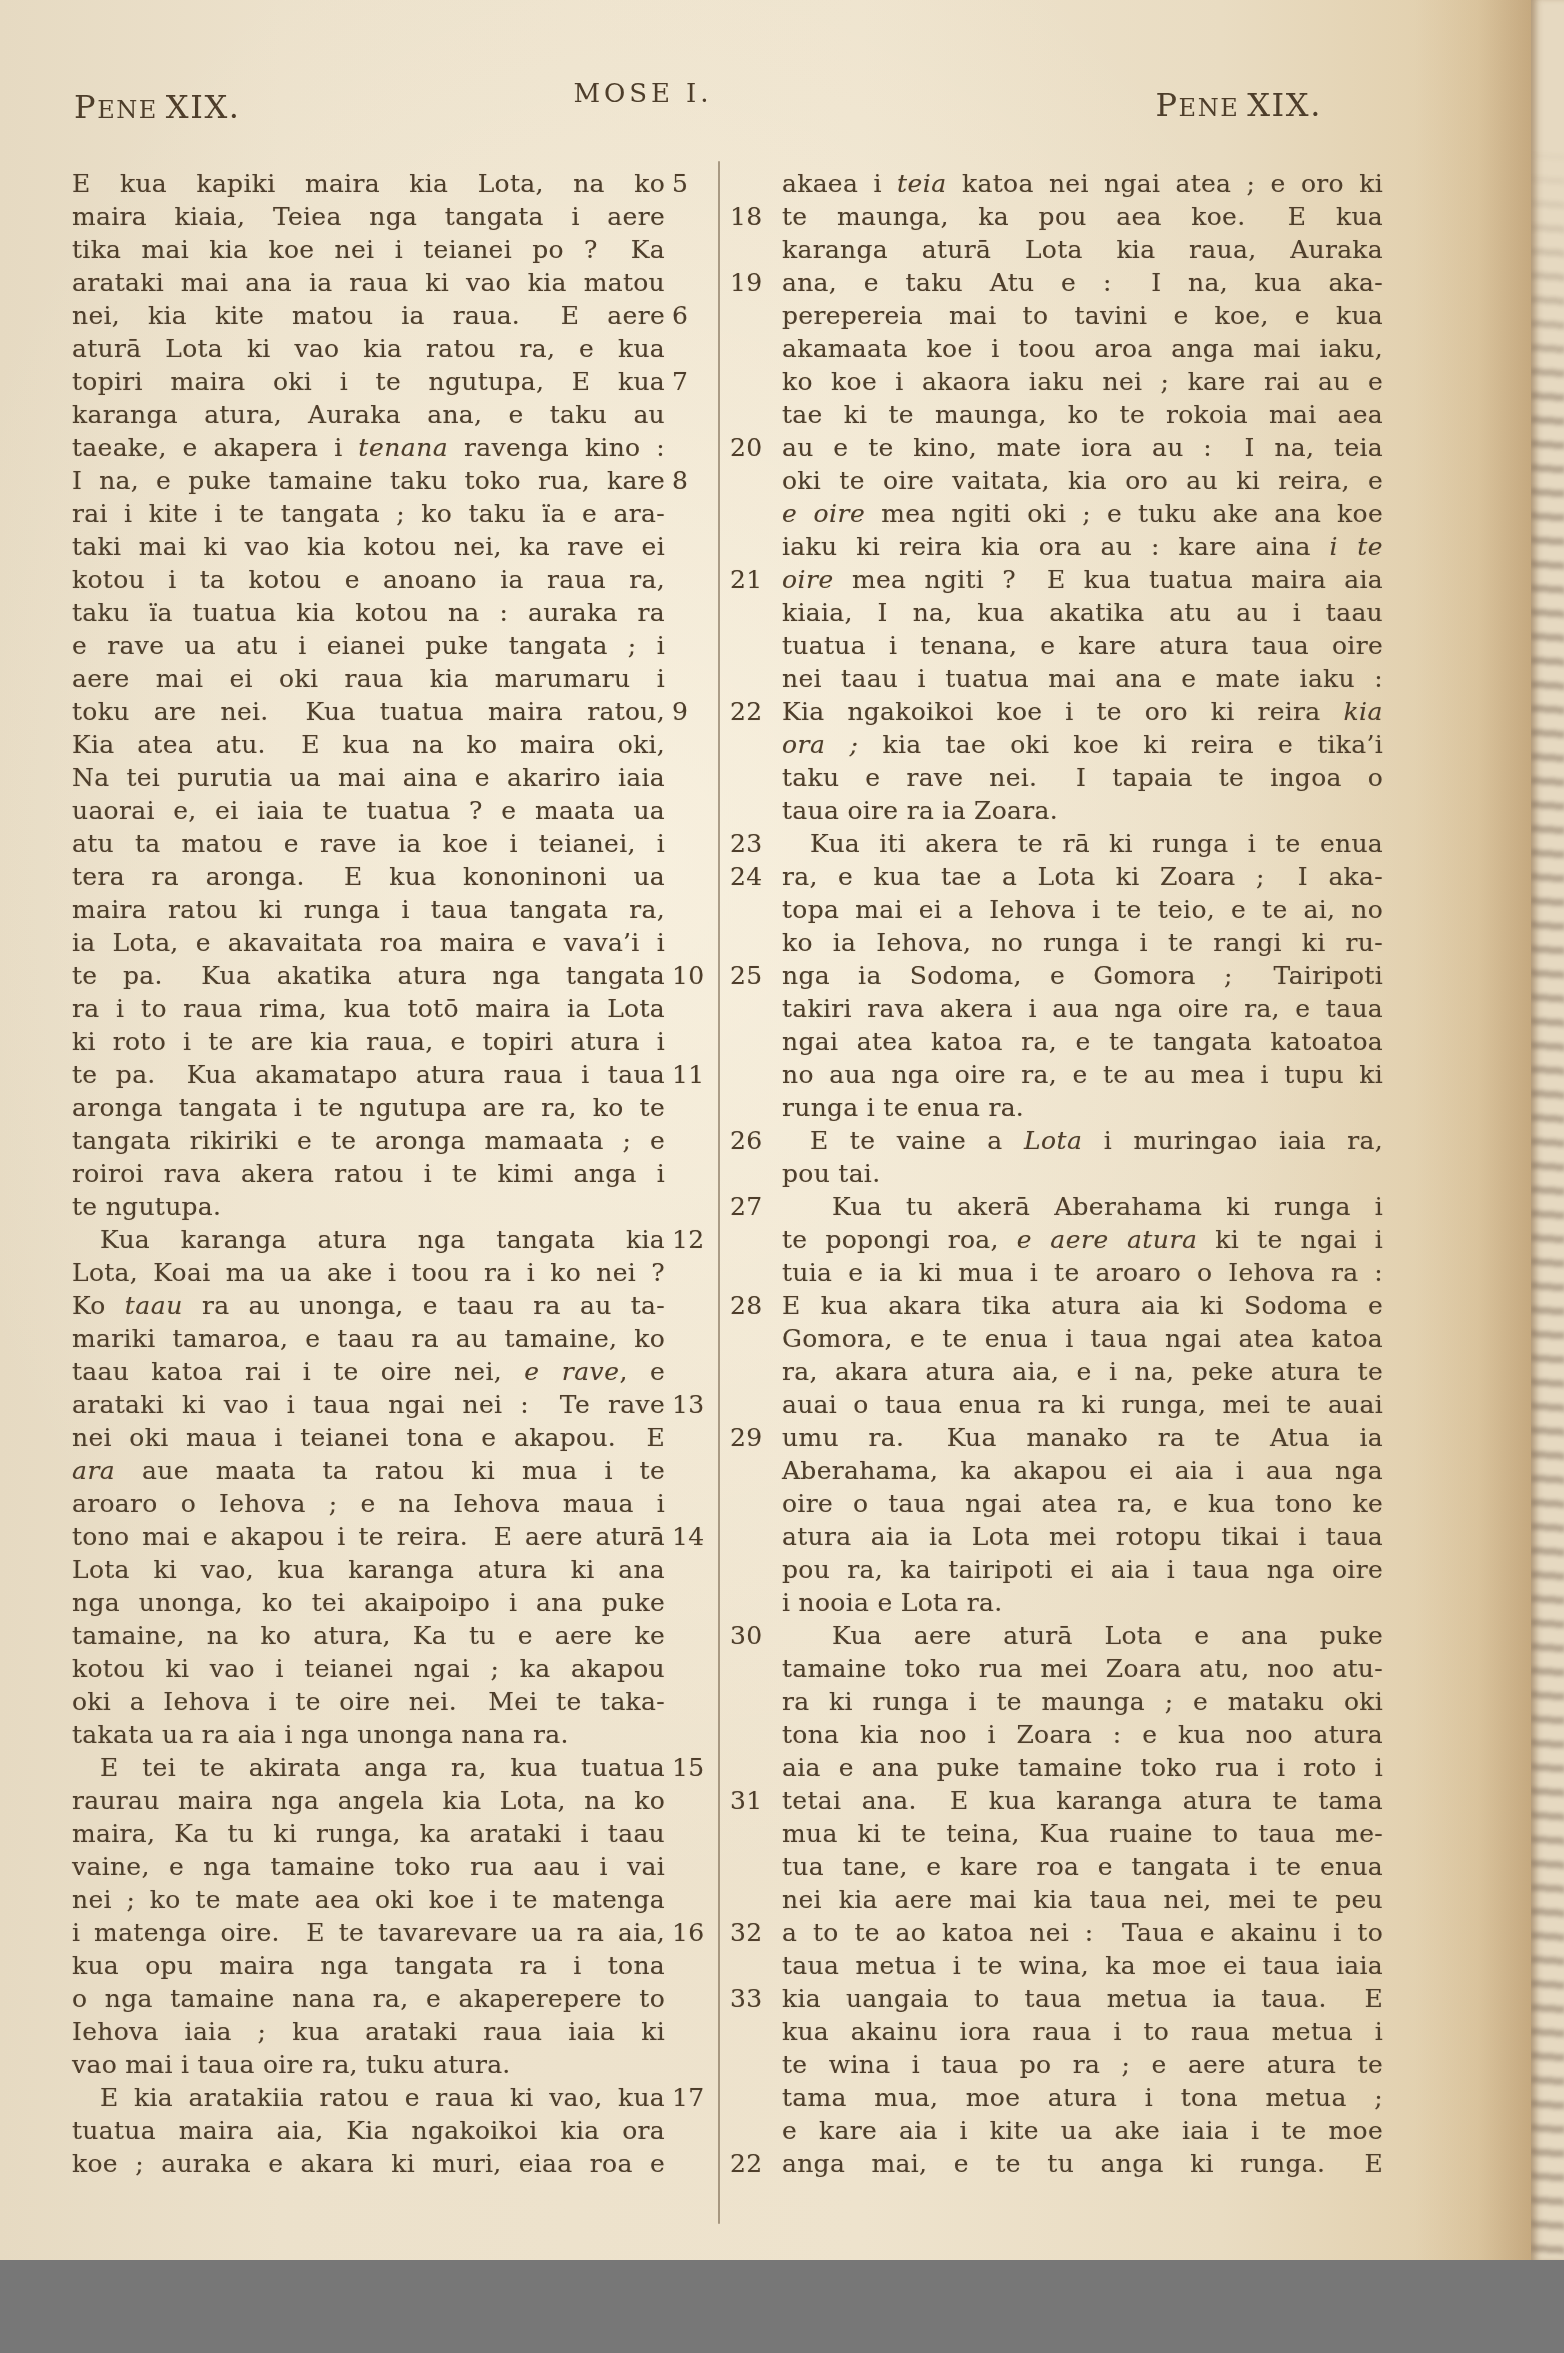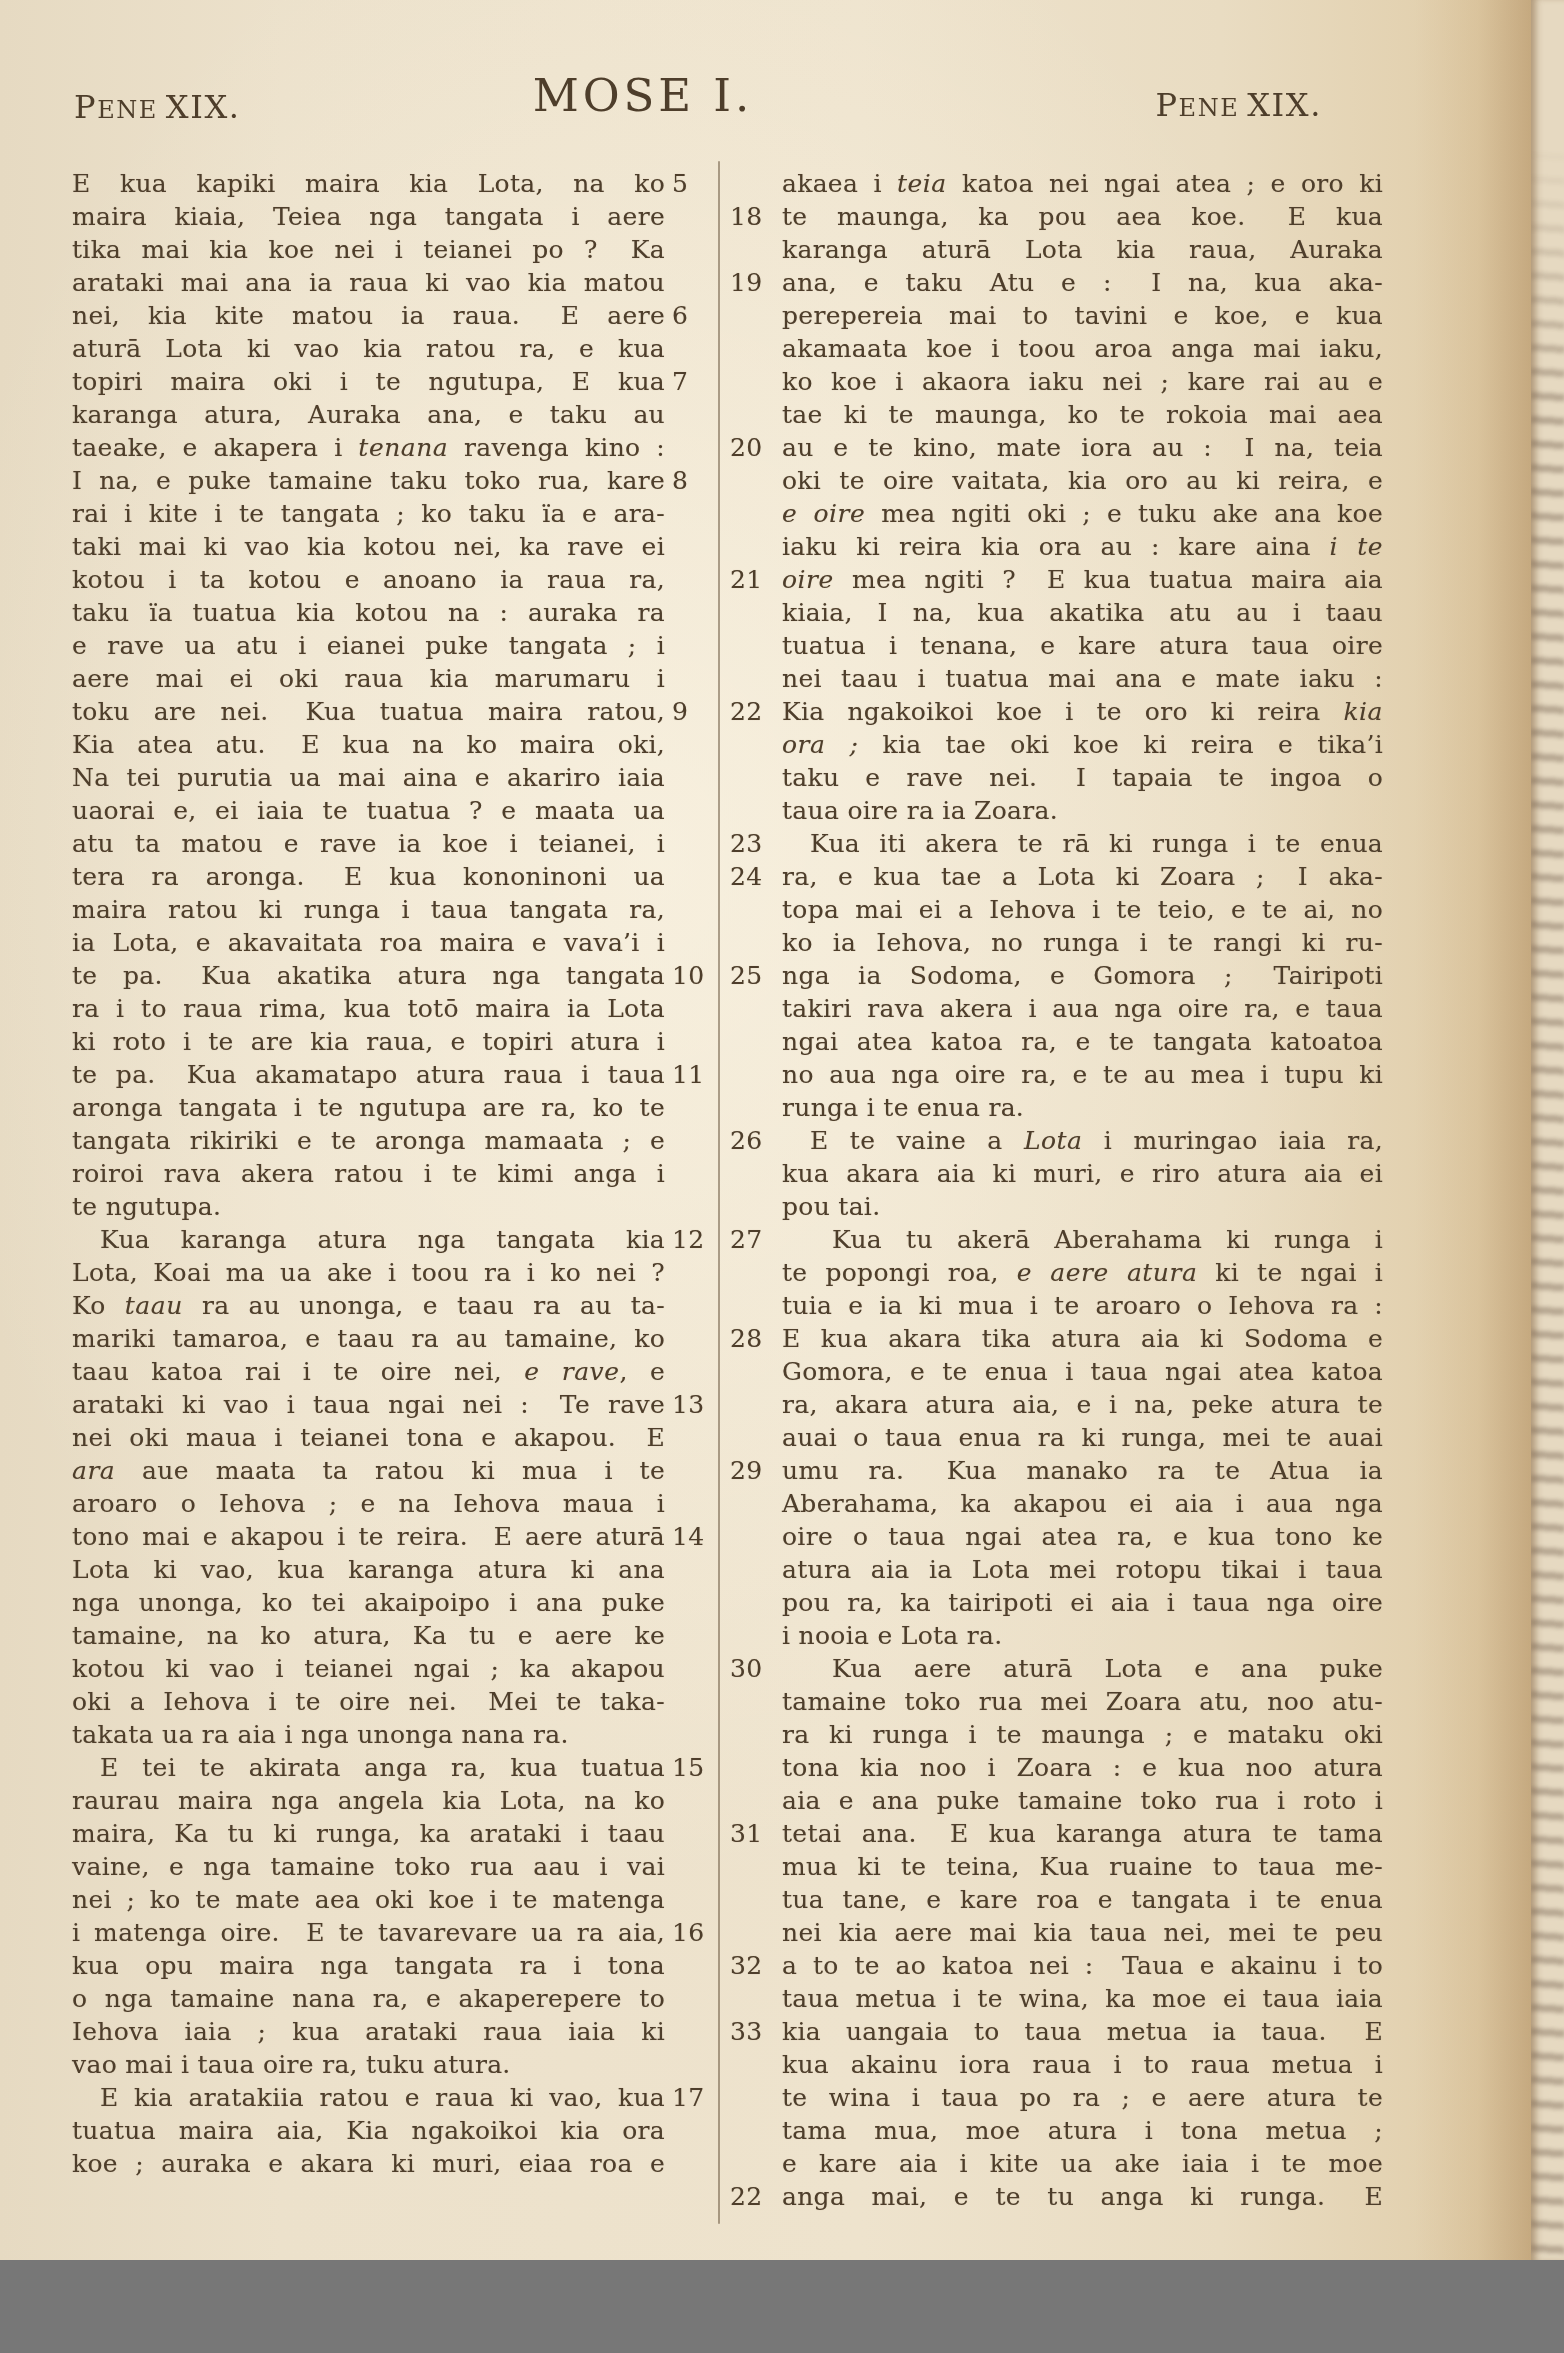--- a/index.html
+++ b/index.html
@@ -20,21 +20,21 @@
     box-shadow:inset 7.8px 0 7.8px -3.1px rgba(110,75,35,.45);}
   .page-strip .marks{position:absolute; inset:0; filter:blur(2px); opacity:.8;
     background:repeating-linear-gradient(4deg, rgba(110,90,72,0) 0 8.6px, rgba(110,90,72,.5) 8.6px 15.6px, rgba(110,90,72,0) 15.6px 24px);
     -webkit-mask-image:linear-gradient(180deg, transparent 0 6%, #000 18% 100%);
     mask-image:linear-gradient(180deg, transparent 0 6%, #000 18% 100%);}
   .hdr{position:absolute; white-space:nowrap; letter-spacing:1.6px;}
   .hdr .cap{font-size:32px;}
   .hdr .sc{font-size:24px;}
   .hdr .roman{font-size:32px; margin-left:7.8px;}
   .hdr-left{left:74px; top:88px;}
-  .hdr-center{left:643px; top:69px; transform:translateX(-50%); font-size:45px; letter-spacing:3.9px;}
+  .hdr-center{left:643px; top:78px; transform:translateX(-50%); font-size:26px; letter-spacing:3.9px;}
   .hdr-right{left:1103px; top:86px; width:219px; text-align:right;}
   .rule{position:absolute; left:718px; top:161px; width:2.3px; height:2063px; background:rgba(96,76,52,.5); border-radius:1.6px;}
   .col{position:absolute; top:167px; font-size:25px;}
   .col-left{left:72px; width:593px;}
   .col-right{left:782px; width:601px;}
   .tline{position:relative; height:33px; line-height:33px; overflow:visible;
     text-align:justify; text-align-last:justify; letter-spacing:0.3px;
     text-shadow:0 0 0.8px rgba(86,66,44,.35);}
   .tline.pend{text-align-last:left;}
   .tline.ind1{text-indent:28px;}
@@ -146,21 +146,20 @@
       <div class="tline ind1"><span class="vnum">23</span><span>Kua iti akera te rā ki runga i te enua</span></div>
       <div class="tline"><span class="vnum">24</span><span>ra, e kua tae a Lota ki Zoara ;  I aka-</span></div>
       <div class="tline"><span>topa mai ei a Iehova i te teio, e te ai, no</span></div>
       <div class="tline"><span>ko ia Iehova, no runga i te rangi ki ru-</span></div>
       <div class="tline"><span class="vnum">25</span><span>nga ia Sodoma, e Gomora ;  Tairipoti</span></div>
       <div class="tline"><span>takiri rava akera i aua nga oire ra, e taua</span></div>
       <div class="tline"><span>ngai atea katoa ra, e te tangata katoatoa</span></div>
       <div class="tline"><span>no aua nga oire ra, e te au mea i tupu ki</span></div>
       <div class="tline pend"><span>runga i te enua ra.</span></div>
       <div class="tline ind1"><span class="vnum">26</span><span>E te vaine a <i>Lota</i> i muringao iaia ra,</span></div>
-      <div class="tline"><span>kua akara aia ki muri, e riro atura aia ei</span></div>
       <div class="tline pend"><span>pou tai.</span></div>
       <div class="tline ind2"><span class="vnum">27</span><span>Kua tu akerā Aberahama ki runga i</span></div>
       <div class="tline"><span>te popongi roa, <i>e aere atura</i> ki te ngai i</span></div>
       <div class="tline"><span>tuia e ia ki mua i te aroaro o Iehova ra :</span></div>
       <div class="tline"><span class="vnum">28</span><span>E kua akara tika atura aia ki Sodoma e</span></div>
       <div class="tline"><span>Gomora, e te enua i taua ngai atea katoa</span></div>
       <div class="tline"><span>ra, akara atura aia, e i na, peke atura te</span></div>
       <div class="tline"><span>auai o taua enua ra ki runga, mei te auai</span></div>
       <div class="tline"><span class="vnum">29</span><span>umu ra.  Kua manako ra te Atua ia</span></div>
       <div class="tline"><span>Aberahama, ka akapou ei aia i aua nga</span></div>

